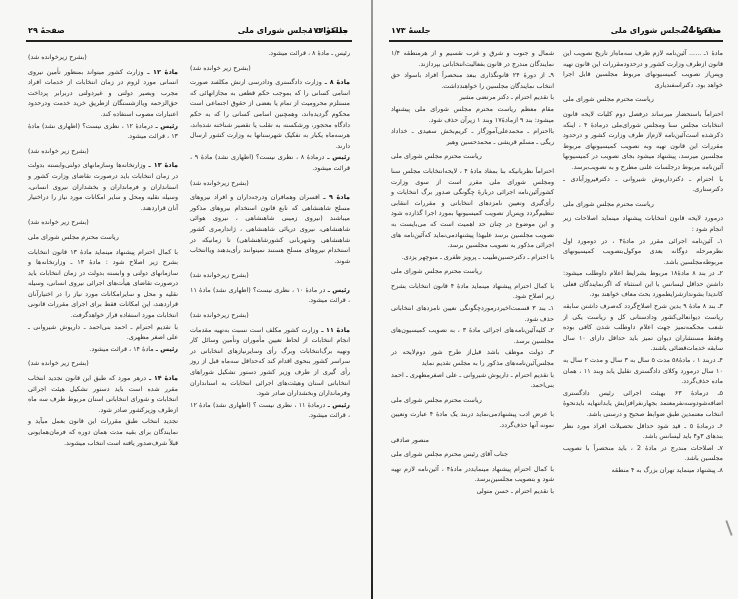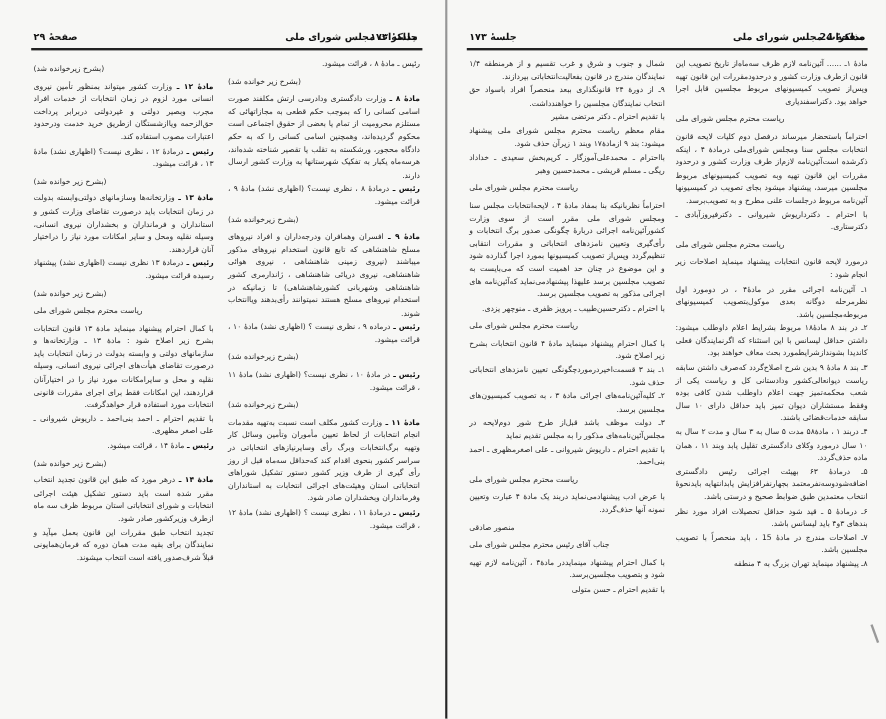--- a/index.html
+++ b/index.html
@@ -66,34 +66,32 @@
     </div>
     <div class="rule"></div>
 
     <div class="col c-right">
         <p><span>رئیس ـ مادهٔ ۸ ، قرائت میشود.</span></p>
         <p class="center"><span>(بشرح زیر خوانده شد)</span></p>
         <p><b>مادهٔ ۸ ـ </b><span>وزارت دادگستری ودادرسی ارتش مکلفند صورت اسامی کسانی را که بموجب حکم قطعی به مجازاتهائی که مستلزم محرومیت از تمام یا بعضی از حقوق اجتماعی است محکوم گردیده‌اند، وهمچنین اسامی کسانی را که به حکم دادگاه محجور، ورشکسته به تقلب یا تقصیر شناخته شده‌اند، هرسه‌ماه یکبار به تفکیک شهرستانها به وزارت کشور ارسال دارند.</span></p>
         <p><b>رئیس ـ </b><span>درمادهٔ ۸ ، نظری نیست؟ (اظهاری نشد) مادهٔ ۹ ، قرائت میشود.</span></p>
         <p class="center"><span>(بشرح زیرخوانده شد)</span></p>
         <p><b>مادهٔ ۹ ـ </b><span>افسران وهمافران ودرجه‌داران و افراد نیروهای مسلح شاهنشاهی که تابع قانون استخدام نیروهای مذکور میباشند (نیروی زمینی شاهنشاهی ، نیروی هوائی شاهنشاهی، نیروی دریائی شاهنشاهی ، ژاندارمری کشور شاهنشاهی وشهربانی کشورشاهنشاهی) تا زمانیکه در استخدام نیروهای مسلح هستند نمیتوانند رأی‌بدهند ویاانتخاب شوند.</span></p>
-        <p><b>رئیس ـ </b><span>درماده ۹ ، نظری نیست ؟ (اظهاری نشد) مادهٔ ۱۰ ، قرائت میشود.</span></p>
         <p class="center"><span>(بشرح زیرخوانده شد)</span></p>
         <p><b>رئیس ـ </b><span>در مادهٔ ۱۰ ، نظری نیست؟ (اظهاری نشد) مادهٔ ۱۱ ، قرائت میشود.</span></p>
         <p class="center"><span>(بشرح زیرخوانده شد)</span></p>
         <p><b>مادهٔ ۱۱ ـ </b><span>وزارت کشور مکلف است نسبت به‌تهیه مقدمات انجام انتخابات از لحاظ تعیین مأموران وتأمین وسائل کار وتهیه برگ‌انتخابات وبرگ رأی وسایرنیازهای انتخاباتی در سراسر کشور بنحوی اقدام کند که‌حداقل سه‌ماه قبل از روز رأی گیری از طرف وزیر کشور دستور تشکیل شوراهای انتخاباتی استان وهیئت‌های اجرائی انتخابات به استانداران وفرمانداران وبخشداران صادر شود.</span></p>
         <p><b>رئیس ـ </b><span>درمادهٔ ۱۱ ، نظری نیست ؟ (اظهاری نشد) مادهٔ ۱۲ ، قرائت میشود.</span></p>
       </div>
     <div class="col c-left">
         <p class="center"><span>(بشرح زیرخوانده شد)</span></p>
         <p><b>مادهٔ ۱۲ ـ </b><span>وزارت کشور میتواند بمنظور تأمین نیروی انسانی مورد لزوم در زمان انتخابات از خدمات افراد مجرب وبصیر دولتی و غیردولتی دربرابر پرداخت حق‌الزحمه ویاازشستگان ازطریق خرید خدمت ودرحدود اعتبارات مصوب استفاده کند.</span></p>
         <p><b>رئیس ـ </b><span>درمادهٔ ۱۲ ، نظری نیست؟ (اظهاری نشد) مادهٔ ۱۳ ، قرائت میشود.</span></p>
         <p class="center"><span>(بشرح زیر خوانده شد)</span></p>
         <p><b>مادهٔ ۱۳ ـ </b><span>وزارتخانه‌ها وسازمانهای دولتی‌وابسته بدولت در زمان انتخابات باید درصورت تقاضای وزارت کشور و استانداران و فرمانداران و بخشداران نیروی انسانی، وسیله نقلیه ومحل و سایر امکانات مورد نیاز را دراختیار آنان قراردهند.</span></p>
-        <p><b>رئیس ـ </b><span>درمادهٔ ۱۳ نظری نیست (اظهاری نشد) پیشنهاد رسیده قرائت میشود.</span></p>
         <p class="center"><span>(بشرح زیر خوانده شد)</span></p>
         <p class="center"><span>ریاست محترم مجلس شورای ملی</span></p>
         <p><span>با کمال احترام پیشنهاد مینماید مادهٔ ۱۳ قانون انتخابات بشرح زیر اصلاح شود : مادهٔ ۱۳ ـ وزارتخانه‌ها و سازمانهای دولتی و وابسته بدولت در زمان انتخابات باید درصورت تقاضای هیأت‌های اجرائی نیروی انسانی، وسیله نقلیه و محل و سایرامکانات مورد نیاز را در اختیارآنان قراردهند، این امکانات فقط برای اجرای مقررات قانونی انتخابات مورد استفاده قرار خواهدگرفت.</span></p>
         <p><span>با تقدیم احترام ـ احمد بنی‌احمد ـ داریوش شیروانی ـ علی اصغر مظهری.</span></p>
         <p><b>رئیس ـ </b><span>مادهٔ ۱۴ ، قرائت میشود.</span></p>
         <p class="center"><span>(بشرح زیر خوانده شد)</span></p>
         <p><b>مادهٔ ۱۴ ـ </b><span>درهر مورد که طبق این قانون تجدید انتخاب مقرر شده است باید دستور تشکیل هیئت اجرائی انتخابات و شورای انتخاباتی استان مربوط ظرف سه ماه ازطرف وزیرکشور صادر شود.</span></p>
         <p><span>تجدید انتخاب طبق مقررات این قانون بعمل میآید و نمایندگان برای بقیه مدت همان دوره که فرمان‌همایونی قبلاً شرف‌صدور یافته است انتخاب میشوند.</span></p>
       </div>
 
@@ -116,21 +114,21 @@
         <p><span>احتراماً باستحضار میرساند درفصل دوم کلیات لایحه قانون انتخابات مجلس سنا ومجلس شورای‌ملی درمادهٔ ۴ ، اینکه ذکرشده است‌آئین‌نامه لازم‌از طرف وزارت کشور و درحدود مقررات این قانون تهیه وبه تصویب کمیسیونهای مربوط مجلسین میرسد، پیشنهاد میشود بجای تصویب در کمیسیونها آئین‌نامه مربوط درجلسات علنی مطرح و به تصویب‌برسد.</span></p>
         <p><span>با احترام ـ دکترداریوش شیروانی ـ دکترفیروزآبادی ـ دکترستاری.</span></p>
         <p class="center"><span>ریاست محترم مجلس شورای ملی</span></p>
         <p><span>درمورد لایحه قانون انتخابات پیشنهاد مینماید اصلاحات زیر انجام شود :</span></p>
         <p><span>۱ـ آئین‌نامه اجرائی مقرر در مادهٔ۴ ، در دومورد اول نظرمرحله دوگانه بعدی موکول‌بتصویب کمیسیونهای مربوطه‌مجلسین باشد.</span></p>
         <p><span>۲ـ در بند ۸ مادهٔ۱۸ مربوط بشرایط اعلام داوطلب میشود: داشتن حداقل لیسانس با این استثناء که اگرنمایندگان فعلی کاندیدا بشوند‌ازشرایطمورد بحث معاف خواهند بود.</span></p>
         <p><span>۳ـ بند ۸ مادهٔ ۹ بدین شرح اصلاح‌گردد که‌صرف داشتن سابقه ریاست دیوانعالی‌کشور ودادستانی کل و ریاست یکی از شعب محکمه‌تمیز جهت اعلام داوطلب شدن کافی بوده وفقط مستشاران دیوان تمیز باید حداقل دارای ۱۰ سال سابقه خدمات‌قضائی باشند.</span></p>
         <p><span>۴ـ دربند ۱ ، مادهٔ۵۸ مدت ۵ سال به ۳ سال و مدت ۲ سال به ۱۰ سال درمورد وکلای دادگستری تقلیل یابد وبند ۱۱ ، همان ماده حذف‌گردد.</span></p>
         <p><span>۵ـ درمادهٔ ۶۳ بهیئت اجرائی رئیس دادگستری اضافه‌شودوسه‌نفرمعتمد بجهارنفرافزایش یابدانتهایه بایدنحوهٔ انتخاب معتمدین طبق ضوابط صحیح و درستی باشد.</span></p>
         <p><span>۶ـ درمادهٔ ۵ ـ قید شود حداقل تحصیلات افراد مورد نظر بندهای ۳و۴ باید لیسانس باشد.</span></p>
-        <p><span>۷ـ اصلاحات مندرج در مادهٔ 15 ، باید منحصراً با تصویب مجلسین باشد.</span></p>
+        <p><span>۷ـ اصلاحات مندرج در مادهٔ 2 ، باید منحصراً با تصویب مجلسین باشد.</span></p>
         <p><span>۸ـ پیشنهاد مینماید تهران بزرگ به ۴ منطقه</span></p>
       </div>
     <div class="col c-left">
         <p><span>شمال و جنوب و شرق و غرب تقسیم و از هرمنطقه ۱/۴ نمایندگان مندرج در قانون بفعالیت‌انتخاباتی بپردازند.</span></p>
         <p><span>۹ـ از دورهٔ ۲۴ قانونگذاری ببعد منحصراً افراد باسواد حق انتخاب نمایندگان مجلسین را خواهندداشت.</span></p>
         <p><span>با تقدیم احترام ـ دکتر مرتضی مشیر</span></p>
         <p><span>مقام معظم ریاست محترم مجلس شورای ملی پیشنهاد میشود: بند ۹ ازمادهٔ۱۷ وبند ۱ زیرآن حذف شود.</span></p>
         <p><span>بااحترام ـ محمدعلی‌آموزگار ـ کریم‌بخش سعیدی ـ خداداد ریگی ـ مسلم قریشی ـ محمدحسین وهبر</span></p>
         <p class="center"><span>ریاست محترم مجلس شورای ملی</span></p>
         <p><span>احتراماً نظربانیکه بنا بمفاد مادهٔ ۴ ، لایحه‌انتخابات مجلس سنا ومجلس شورای ملی مقرر است از سوی وزارت کشورآئین‌نامه اجرائی دربارهٔ چگونگی صدور برگ انتخابات و رأی‌گیری وتعیین نامزدهای انتخاباتی و مقررات انتقابی تنظیم‌گردد وپس‌از تصویب کمیسیونها بمورد اجرا گذارده شود و این موضوع در چنان حد اهمیت است که می‌بایست به تصویب مجلسین برسد علیهذا پیشنهاد‌می‌نماید که‌آئین‌نامه های اجرائی مذکور به تصویب مجلسین برسد.</span></p>

